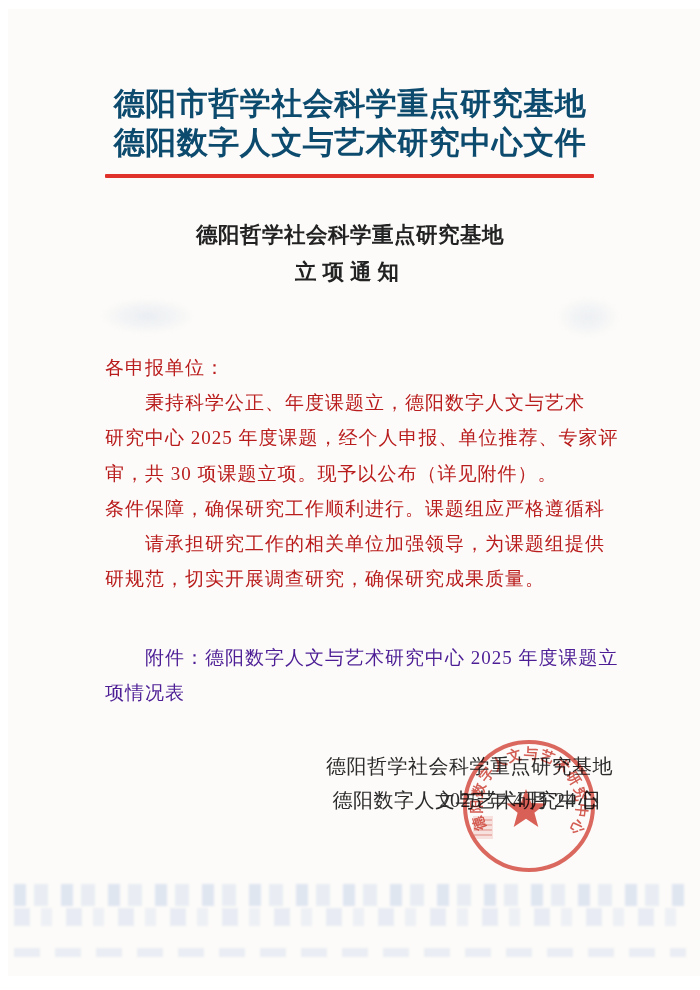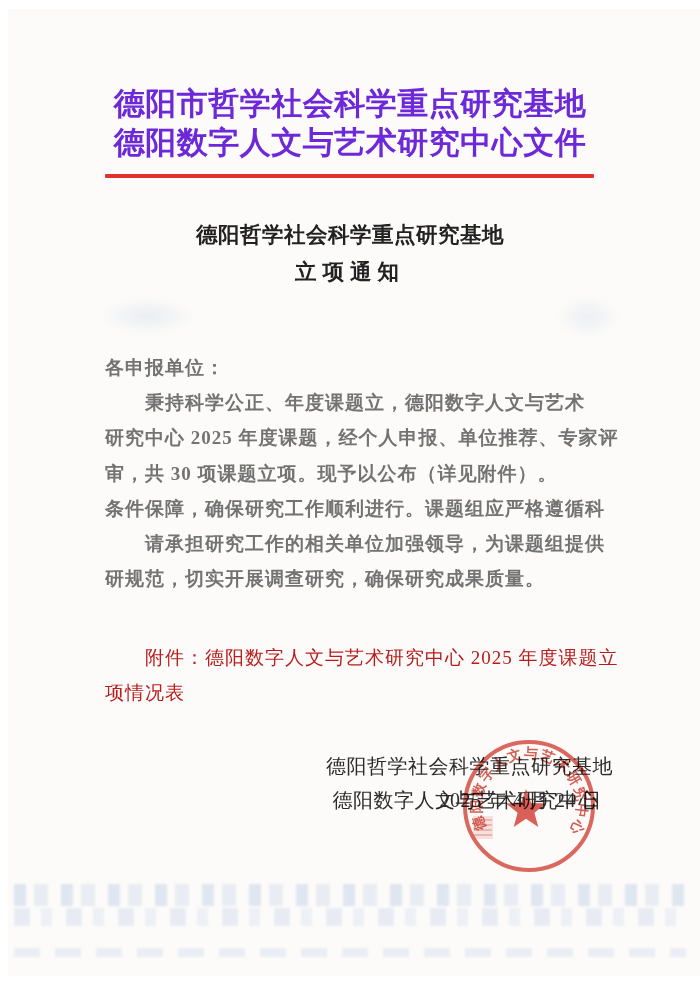--- a/index.html
+++ b/index.html
@@ -11,21 +11,21 @@
     font-family:"Liberation Serif","DejaVu Serif",serif;
     color:#2a2a2a;
   }
   .edge-top{position:absolute;left:0;top:0;right:0;height:9px;background:#ffffff;}
   .edge-left{position:absolute;left:0;top:0;bottom:0;width:8px;background:#ffffff;}
   .edge-bottom{position:absolute;left:0;bottom:0;right:0;height:14px;background:#ffffff;}
 
   .red-header{
     position:absolute;top:84px;left:0;right:0;
     text-align:center;
-    color:#6d28d9;
+    color:#0c4a6e;
     font-weight:700;
     font-size:31px;
     line-height:39px;
     letter-spacing:0.5px;
     white-space:nowrap;
   }
   .red-rule{
     position:absolute;top:174px;left:105px;width:489px;height:4px;
     background:#e0312b;border-radius:1px;
   }
@@ -34,29 +34,29 @@
     text-align:center;
     font-size:21.5px;font-weight:700;
     line-height:37px;color:#222222;
     letter-spacing:0.5px;white-space:nowrap;
   }
   .doc-title .t3{letter-spacing:6px;}
 
   .body-text{
     position:absolute;top:350px;left:105px;width:500px;
     font-size:19px;line-height:35.2px;letter-spacing:1px;
-    color:#737373;white-space:nowrap;font-weight:bold;
+    color:#b91c1c;white-space:nowrap;
   }
   .line{height:35.2px;}
   .indent{padding-left:40px;}
 
   .attachment{
     position:absolute;top:640px;left:105px;width:500px;
     font-size:19px;line-height:35.2px;letter-spacing:1px;
-    color:#b91c1c;white-space:nowrap;
+    color:#4c1d95;white-space:nowrap;
   }
 
   .sig{
     position:absolute;
     font-size:20px;line-height:28px;letter-spacing:0.5px;
     color:#2b2b2b;white-space:nowrap;
   }
   .sig1{top:752px;right:87px;}
   .sig2{top:786px;right:101px;}
   .sig3{top:786px;right:98px;}

